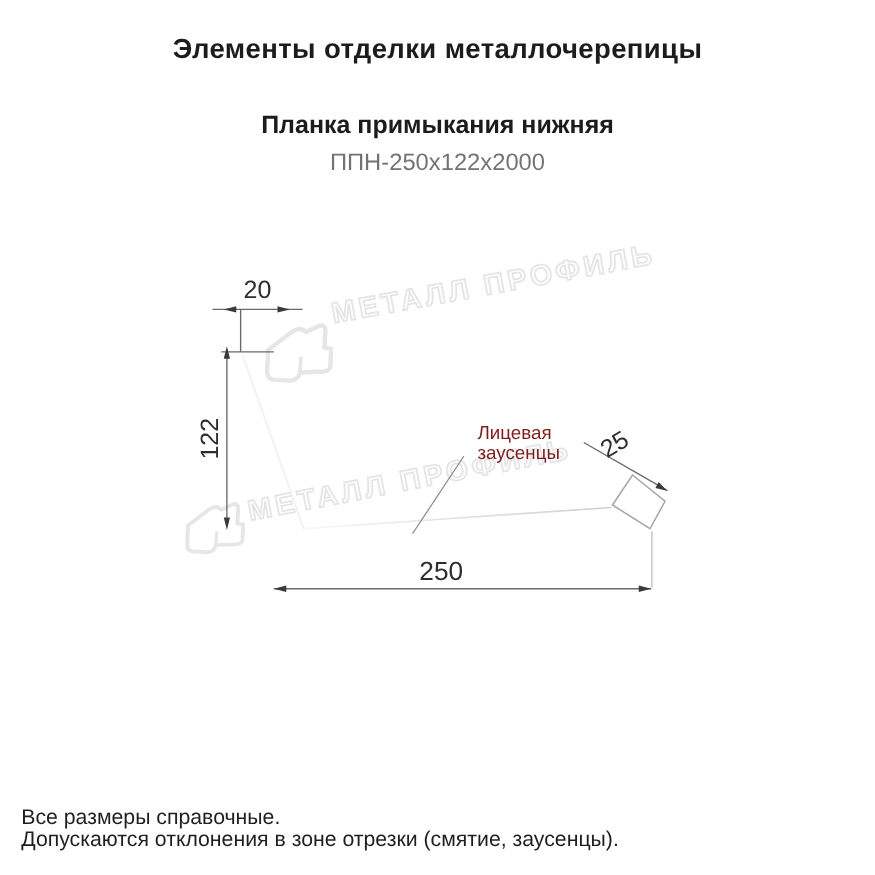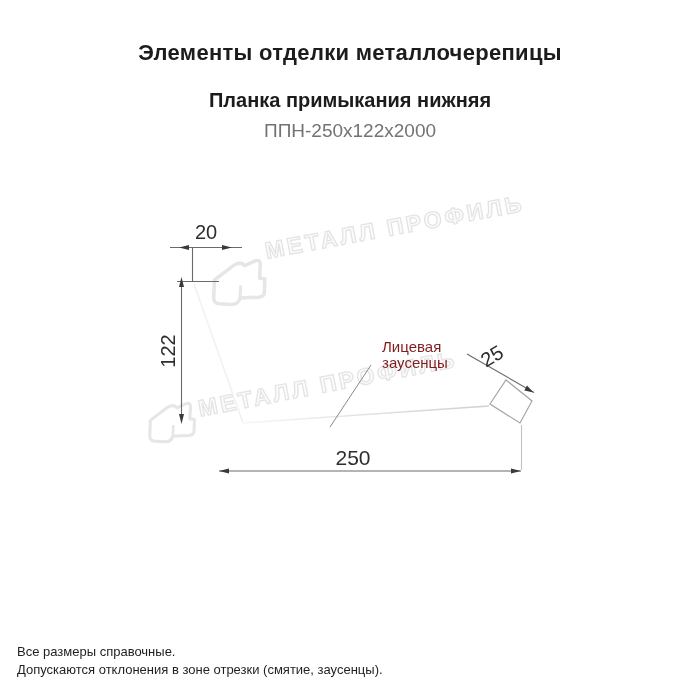--- a/index.html
+++ b/index.html
@@ -2,36 +2,36 @@
 <html><head>
 <meta charset="utf-8">
 <style>
   html,body{margin:0;padding:0;}
   body{
     width:700px;height:700px;position:relative;background:#ffffff;
     font-family:"Liberation Sans", sans-serif;color:#1c1c1c;overflow:hidden;
   }
   .abs{position:absolute;}
   .center-text{width:700px;text-align:center;left:0;}
-  .page-title{top:40px;font-size:22px;font-weight:bold;letter-spacing:0.3px;}
+  .page-title{top:26px;font-size:22px;font-weight:bold;letter-spacing:0.3px;}
   .page-subtitle{top:89px;font-size:20px;font-weight:bold;text-align:center;}
   .product-code{top:120px;font-size:19px;font-weight:normal;color:#737373;}
   .dim-label{
     font-size:20px;color:#2e2e2e;text-align:center;line-height:20px;
     white-space:nowrap;
   }
   .dim-20{left:186px;top:222px;width:40px;}
   .dim-122{left:146px;top:341px;width:44px;transform:rotate(-90deg);}
   .dim-250{left:323px;top:448px;width:60px;font-size:21px;}
   .dim-25{left:472px;top:346px;width:40px;transform:rotate(-31deg);}
   .face-label{
     left:382px;top:339px;font-size:15px;line-height:15.5px;color:#7f1d1d;
     white-space:nowrap;
   }
-  .footer-note{left:17px;font-size:13px;color:#1f1f1f;white-space:nowrap;}
+  .footer-note{left:17px;font-size:17px;color:#1f1f1f;white-space:nowrap;}
   .note1{top:644px;}
   .note2{top:662px;text-align:center;}
   .watermark-text{
     font-size:23px;font-weight:bold;letter-spacing:3px;white-space:nowrap;
     color:#fcfcfc;-webkit-text-stroke:1.3px #e4e4e4;
     transform-origin:left top;
   }
   .wm-upper{left:263px;top:238px;transform:rotate(-10.5deg);}
   .wm-lower{left:196px;top:396px;transform:rotate(-11deg);}
   .wm-logo{transform-origin:center;}

